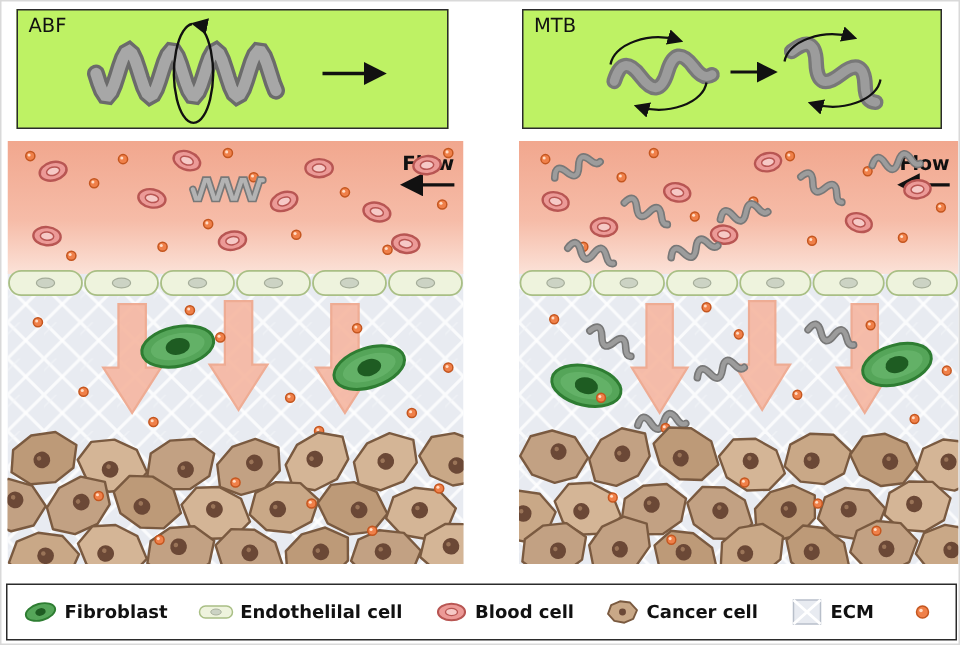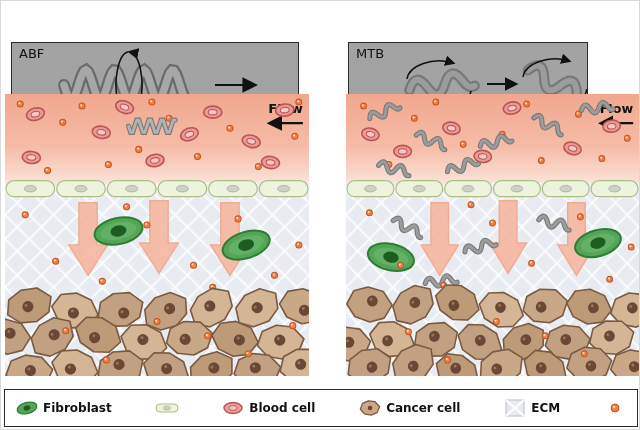--- a/index.html
+++ b/index.html
@@ -1,19 +1,19 @@
 <!DOCTYPE html>
 <html><head>
 <meta charset="utf-8">
 <style>
   *{box-sizing:border-box}
   html,body{margin:0;padding:0}
   body{width:640px;height:430px;background:#fff;font-family:"DejaVu Sans","Liberation Sans",sans-serif;}
   .fig{position:relative;width:640px;height:430px;background:#fff;overflow:hidden;border:1px solid #d9d9d9;}
-  .schembox{position:absolute;background:#a3a3a3;border:1.5px solid #2b2b2b;margin-top:36px;}
+  .schembox{position:absolute;background:#bef264;border:1.5px solid #2b2b2b;}
   .schembox svg{position:absolute;left:0;top:0;}
   .box-label{position:absolute;top:3px;left:7px;font-size:13px;color:#111;z-index:2;}
   .panel{position:absolute;}
   .legend{position:absolute;left:3px;top:388px;width:634px;height:38px;border:1.5px solid #2b2b2b;background:#fff;
           display:flex;align-items:center;justify-content:space-between;padding:0 10px;}
   .legend-item{display:flex;align-items:center;gap:4px;font-size:12px;font-weight:700;color:#111;white-space:nowrap;}
   svg text{font-family:"DejaVu Sans","Liberation Sans",sans-serif;}
 </style>
 </head>
 <body>
@@ -30,21 +30,21 @@
         </defs>
         <g transform="translate(52,42) rotate(0) scale(1)">
           <path d="M0,0 L2,6.3 L4,11.4 L6,14.5 L8,14.8 L10,12.4 L12,7.7 L14,1.6 L16,-4.8 L18,-10.3 L20,-13.9 L22,-15.0 L24,-13.3 L26,-9.1 L28,-3.2 L30,3.2 L32,9.1 L34,13.3 L36,15.0 L38,13.9 L40,10.3 L42,4.8 L44,-1.6 L46,-7.7 L48,-12.4 L50,-14.8 L52,-14.5 L54,-11.4 L56,-6.3 L58,0.0 L60,6.3 L62,11.4 L64,14.5 L66,14.8 L68,12.4 L70,7.7 L72,1.6 L74,-4.8 L76,-10.3 L78,-13.9 L80,-15.0 L82,-13.3 L84,-9.1 L86,-3.2 L88,3.2 L90,9.1 L92,13.3 L94,15.0 L96,13.9 L98,10.3 L100,4.8 L102,-1.6 L104,-7.7 L106,-12.4 L108,-14.8 L110,-14.5 L112,-11.4 L114,-6.3 L116,0.0 L118,6.3 L120,11.4" fill="none" stroke="#6b6b6b" stroke-width="12" stroke-linecap="round"></path>
           <path d="M0,0 L2,6.3 L4,11.4 L6,14.5 L8,14.8 L10,12.4 L12,7.7 L14,1.6 L16,-4.8 L18,-10.3 L20,-13.9 L22,-15.0 L24,-13.3 L26,-9.1 L28,-3.2 L30,3.2 L32,9.1 L34,13.3 L36,15.0 L38,13.9 L40,10.3 L42,4.8 L44,-1.6 L46,-7.7 L48,-12.4 L50,-14.8 L52,-14.5 L54,-11.4 L56,-6.3 L58,0.0 L60,6.3 L62,11.4 L64,14.5 L66,14.8 L68,12.4 L70,7.7 L72,1.6 L74,-4.8 L76,-10.3 L78,-13.9 L80,-15.0 L82,-13.3 L84,-9.1 L86,-3.2 L88,3.2 L90,9.1 L92,13.3 L94,15.0 L96,13.9 L98,10.3 L100,4.8 L102,-1.6 L104,-7.7 L106,-12.4 L108,-14.8 L110,-14.5 L112,-11.4 L114,-6.3 L116,0.0 L118,6.3 L120,11.4" fill="none" stroke="#a7a7a7" stroke-width="7.5" stroke-linecap="round"></path>
         </g>
         <path d="M116,9 a13,33 0 1 0 2,0" fill="none" stroke="#111111" stroke-width="1.6" marker-end="url(#mk-sa)"></path>
         <path d="M203,42 L242,42" stroke="#111111" stroke-width="2.2" marker-end="url(#mk-sa)"></path>
       </svg>
   </div>
 
-  <div class="schembox" style="left:347px;top:5px;width:240px;height:80px;">
+  <div class="schembox" style="left:347px;top:5px;width:280px;height:80px;">
     <span class="box-label">MTB</span>
     <svg id="schem-mtb" width="285" height="77" viewBox="0 0 285 77">
         <defs>
           <marker id="mk-sm" viewBox="0 0 8 8" refX="6" refY="4" markerWidth="7" markerHeight="7" orient="auto">
             <path d="M0,0 L8,4 L0,8 Z" fill="#111111"></path>
           </marker>
         </defs>
         <g transform="translate(90,42) rotate(-10) scale(2)">
           <path d="M-15,0 C-12,-6 -9,-6 -6,0 C-3,6 0,6 3,0 C6,-6 9,-6 12,0 C13.5,3 15,4.5 17.5,3.5" fill="none" stroke="#787878" stroke-width="5.2" stroke-linecap="round"></path>
           <path d="M-15,0 C-12,-6 -9,-6 -6,0 C-3,6 0,6 3,0 C6,-6 9,-6 12,0 C13.5,3 15,4.5 17.5,3.5" fill="none" stroke="#9c9c9c" stroke-width="3" stroke-linecap="round"></path>
@@ -751,20 +751,21 @@
             <ellipse rx="3.5" ry="2.5" fill="#1e5c22"></ellipse>
           </g>
         </svg>
         <span>Fibroblast</span>
       </div>
       <div class="legend-item">
         <svg width="24" height="20" viewBox="-12 -10 24 20">
           <rect x="-11" y="-4" width="22" height="8" rx="4" fill="#eef3dd" stroke="#a9bf85" stroke-width="1"></rect>
           <ellipse rx="3.5" ry="2" fill="#ccd3c4" stroke="#a5ad9a" stroke-width="0.6"></ellipse>
         </svg>
+        <span>Endothelilal cell</span>
       </div>
       <div class="legend-item">
         <svg width="24" height="20" viewBox="-12 -10 24 20">
           <ellipse rx="9" ry="5.5" fill="#ec9a97" stroke="#b85653" stroke-width="1.4"></ellipse>
           <ellipse rx="4" ry="2.4" fill="#f6c9c6" stroke="#b85653" stroke-width="0.9"></ellipse>
         </svg>
         <span>Blood cell</span>
       </div>
       <div class="legend-item">
         <svg width="24" height="20" viewBox="-12 -10 24 20">

